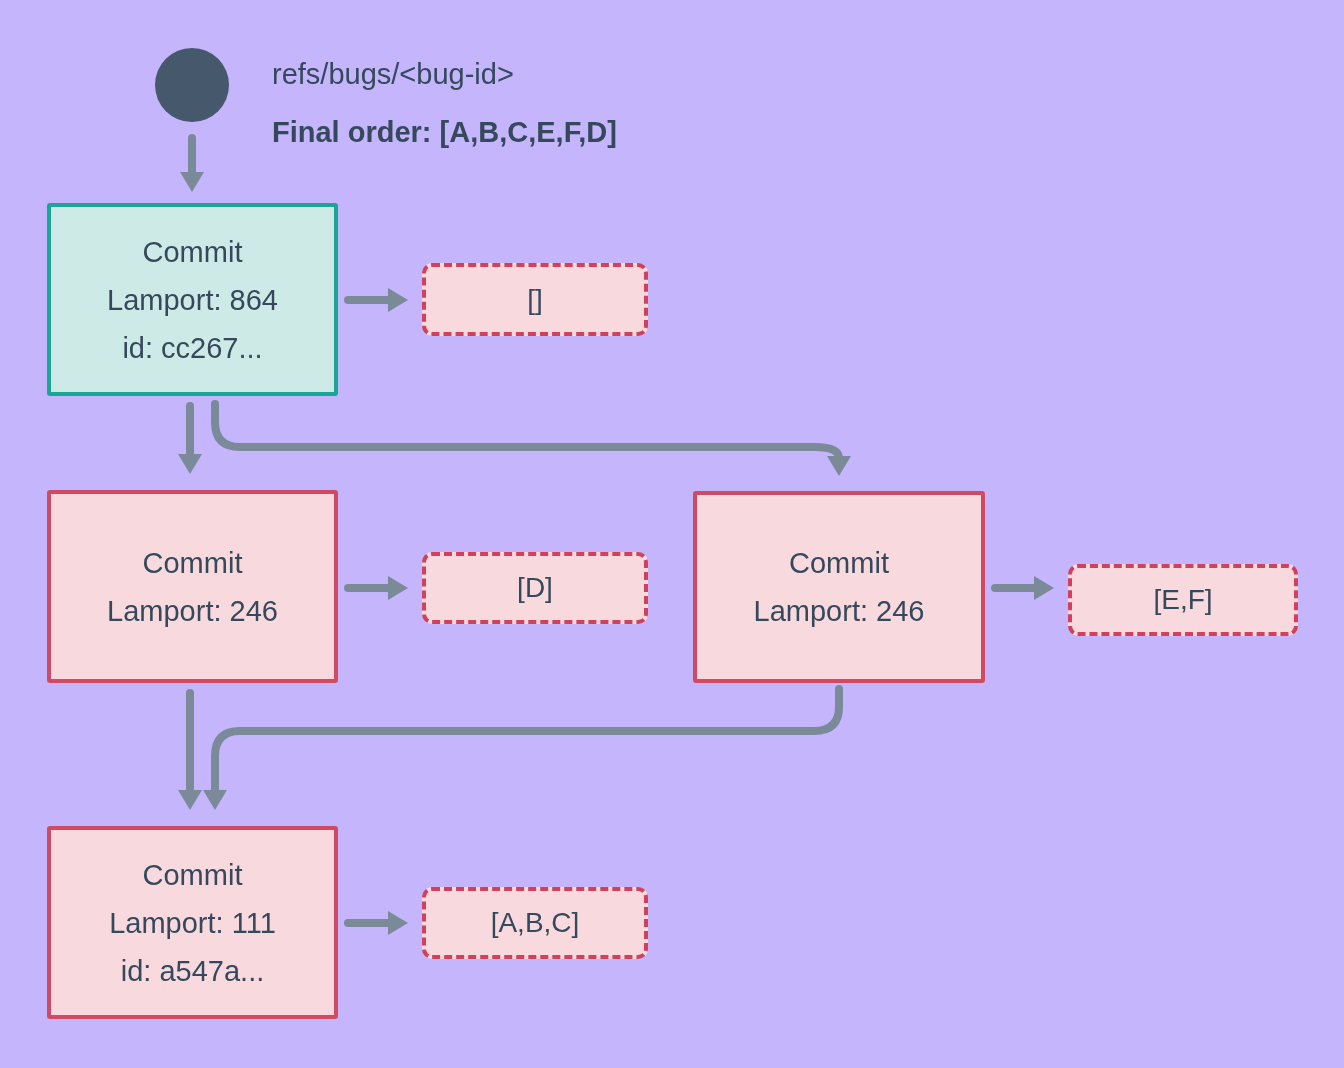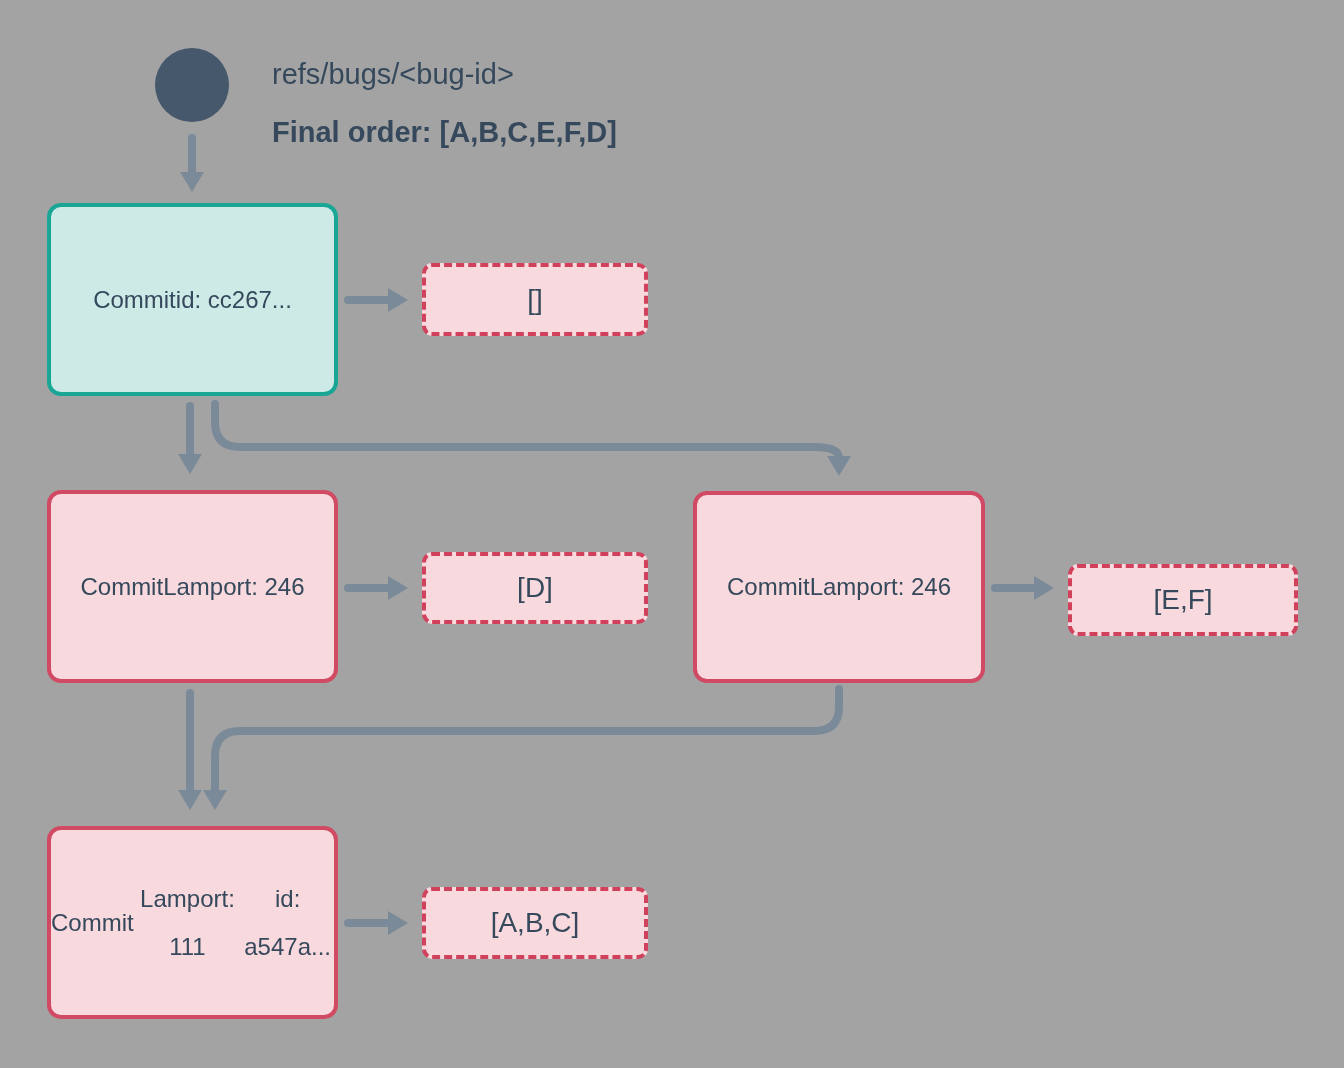--- a/index.html
+++ b/index.html
@@ -5,21 +5,21 @@
   html, body {
     margin: 0;
     padding: 0;
     background: #eef1f5;
     font-family: "Liberation Sans", sans-serif;
   }
   .canvas {
     position: relative;
     width: 1344px;
     height: 1068px;
-    background: #a3a3a3;
+    background: #c4b5fd;
     overflow: hidden;
   }
   .edges {
     position: absolute;
     left: 0;
     top: 0;
     pointer-events: none;
   }
   .edge {
     fill: none;
@@ -50,27 +50,27 @@
     left: 272px;
     top: 116px;
     font-size: 29px;
     font-weight: bold;
     color: #36495c;
     white-space: nowrap;
   }
   .commit {
     position: absolute;
     box-sizing: border-box;
-    border-radius: 14px;
+    border-radius: 3px;
     display: flex;
-    flex-direction: row;
+    flex-direction: column;
     justify-content: center;
     align-items: center;
     color: #36495c;
-    font-size: 24px;
+    font-size: 29px;
     line-height: 48px;
     text-align: center;
   }
   .commit.teal {
     background: #cdeae7;
     border: 4px solid #19a695;
   }
   .commit.pink {
     background: #f8d9dd;
     border: 4px solid #d14a63;
@@ -117,20 +117,21 @@
     <path class="edge" d="M995,588 L1036,588" marker-end="url(#arrowhead)"></path>
     <path class="edge" d="M348,923 L390,923" marker-end="url(#arrowhead)"></path>
   </svg>
 
   <div class="ref-circle"></div>
   <div class="ref-label">refs/bugs/&lt;bug-id&gt;</div>
   <div class="final-order">Final order: [A,B,C,E,F,D]</div>
 
   <div class="commit teal box-root">
     <div>Commit</div>
+    <div>Lamport: 864</div>
     <div>id: cc267...</div>
   </div>
   <div class="payload payload-root">
     <span>[]</span>
   </div>
 
   <div class="commit pink box-left">
     <div>Commit</div>
     <div>Lamport: 246</div>
   </div>

